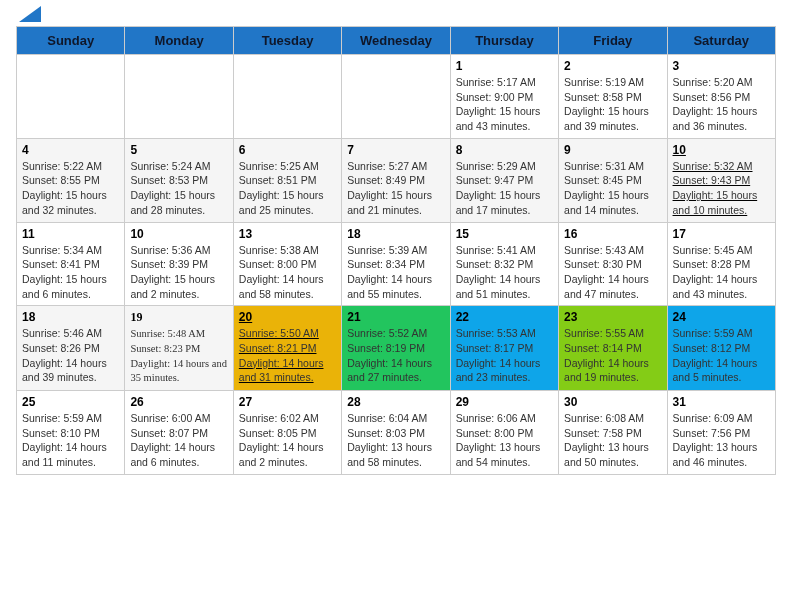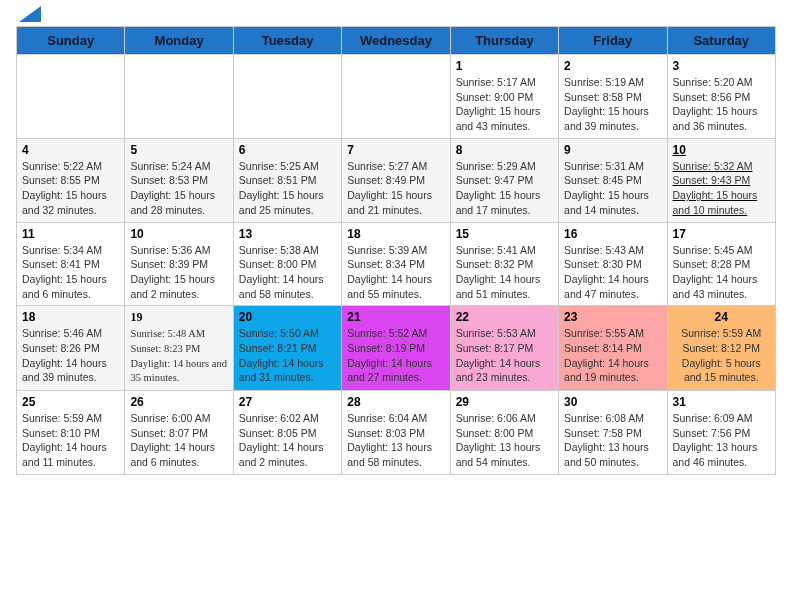--- a/index.html
+++ b/index.html
@@ -219,49 +219,49 @@
           <div class="cell-text">Sunrise: 5:46 AM</div>
           <div class="cell-text">Sunset: 8:26 PM</div>
           <div class="cell-text">Daylight: 14 hours and 39 minutes.</div>
         </td>
         <td style="background: rgb(245, 245, 245); font-family: Liberation Serif, serif;">
           <div class="day-num">19</div>
           <div class="cell-text">Sunrise: 5:48 AM</div>
           <div class="cell-text">Sunset: 8:23 PM</div>
           <div class="cell-text">Daylight: 14 hours and 35 minutes.</div>
         </td>
-        <td style="background: #0ea5e9;">
+        <td style="background: #eab308; text-decoration: underline;">
           <div class="day-num">20</div>
           <div class="cell-text">Sunrise: 5:50 AM</div>
           <div class="cell-text">Sunset: 8:21 PM</div>
           <div class="cell-text">Daylight: 14 hours and 31 minutes.</div>
         </td>
-        <td style="background: #d946ef;">
+        <td style="background: #22c55e;">
           <div class="day-num">21</div>
           <div class="cell-text">Sunrise: 5:52 AM</div>
           <div class="cell-text">Sunset: 8:19 PM</div>
           <div class="cell-text">Daylight: 14 hours and 27 minutes.</div>
         </td>
-        <td style="background: #f9a8d4; margin-top: 12px;">
+        <td style="background: #0ea5e9; margin-top: 12px;">
           <div class="day-num">22</div>
           <div class="cell-text">Sunrise: 5:53 AM</div>
           <div class="cell-text">Sunset: 8:17 PM</div>
           <div class="cell-text">Daylight: 14 hours and 23 minutes.</div>
         </td>
-        <td style="background: #fca5a5;">
+        <td style="background: #84cc16;">
           <div class="day-num">23</div>
           <div class="cell-text">Sunrise: 5:55 AM</div>
           <div class="cell-text">Sunset: 8:14 PM</div>
           <div class="cell-text">Daylight: 14 hours and 19 minutes.</div>
         </td>
-        <td style="background: #fdba74; text-align: center;">
+        <td style="background: #0ea5e9;">
           <div class="day-num">24</div>
           <div class="cell-text">Sunrise: 5:59 AM</div>
           <div class="cell-text">Sunset: 8:12 PM</div>
-          <div class="cell-text">Daylight: 5 hours and 15 minutes.</div>
+          <div class="cell-text">Daylight: 14 hours and 5 minutes.</div>
         </td>
       </tr>
       <tr>
         <td>
           <div class="day-num">25</div>
           <div class="cell-text">Sunrise: 5:59 AM</div>
           <div class="cell-text">Sunset: 8:10 PM</div>
           <div class="cell-text">Daylight: 14 hours and 11 minutes.</div>
         </td>
         <td>

